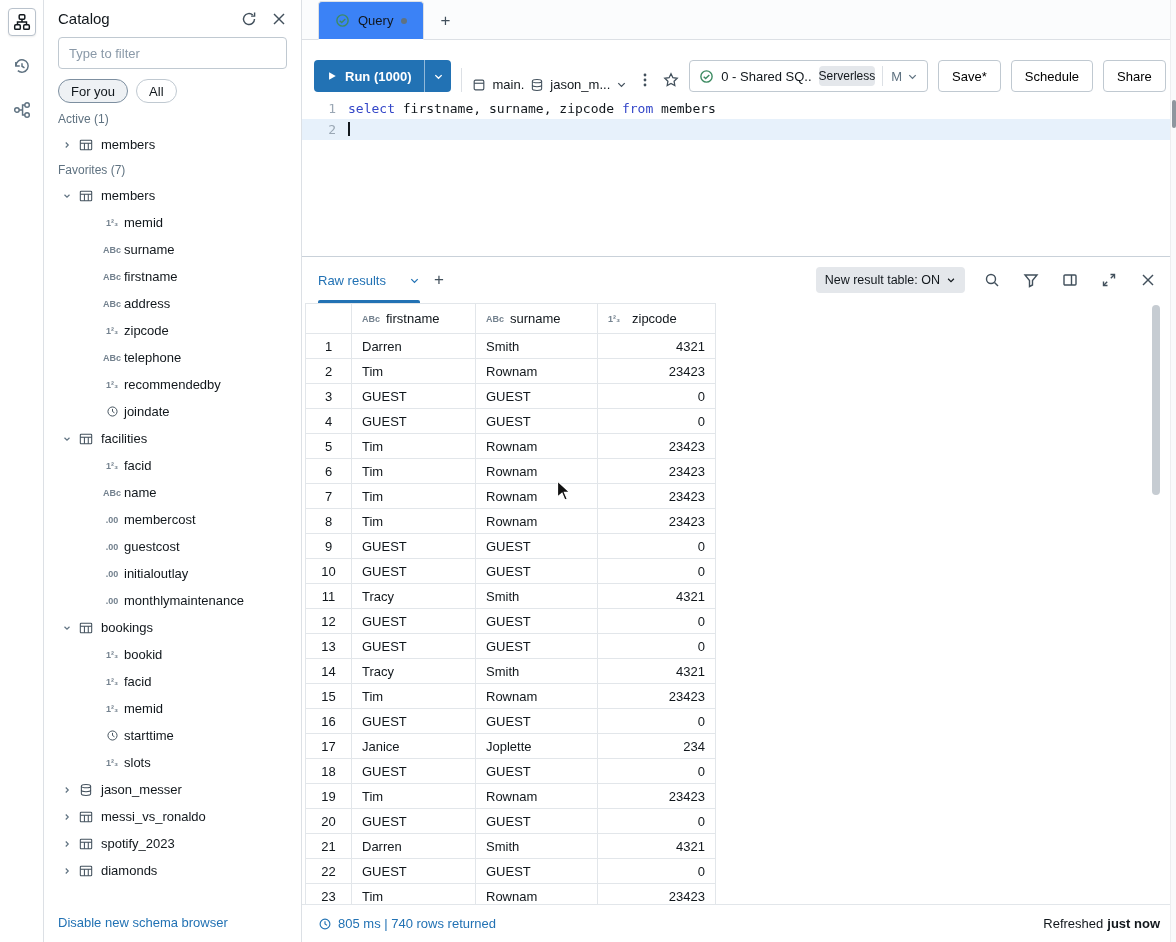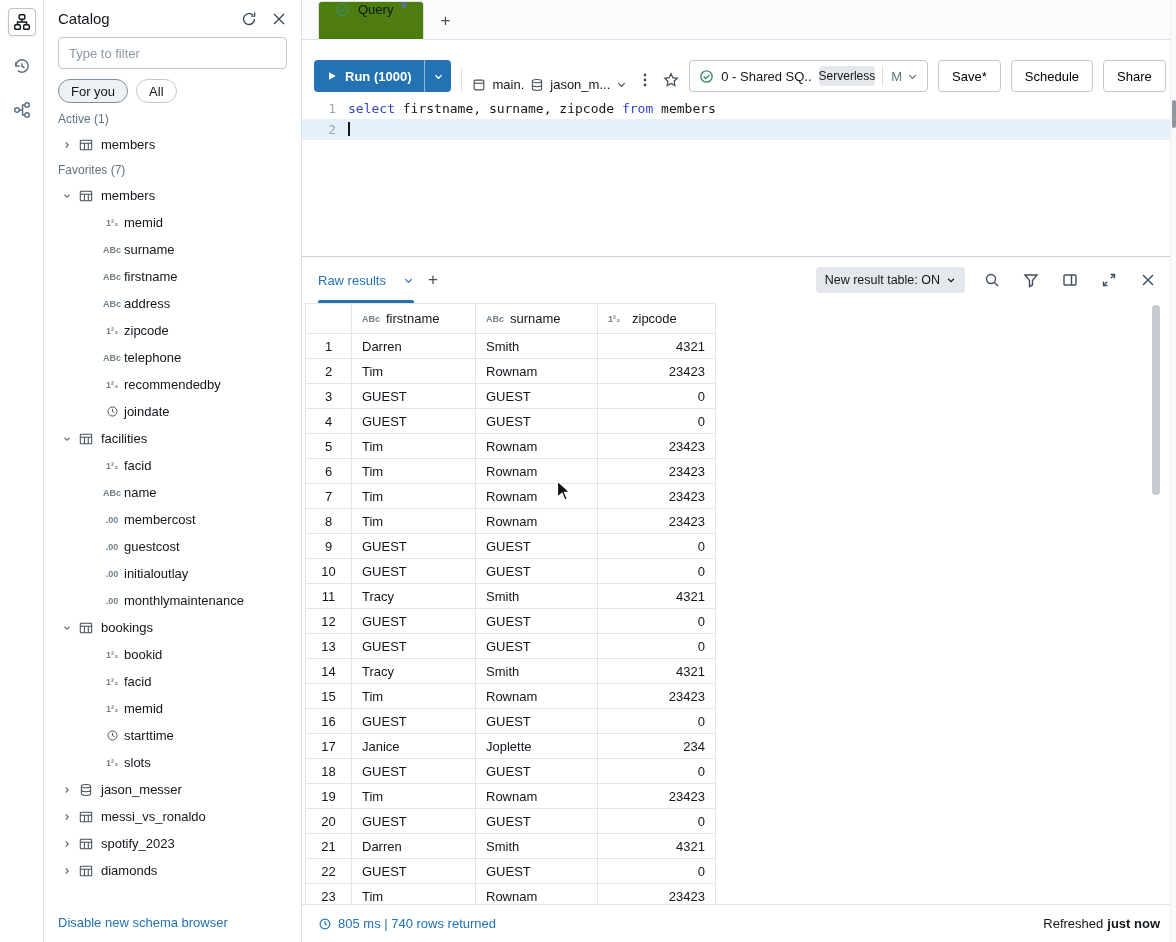--- a/index.html
+++ b/index.html
@@ -29,21 +29,21 @@
   .tree-row .node-icon{width:20px;display:flex;justify-content:center;color:#42505C;margin-right:5px;flex:none}
   .type-badge{width:24px;color:#74828F;font-size:9px;font-weight:600;display:flex;justify-content:center;flex:none}
   .d0{padding-left:14px}
   .d1{padding-left:56px}
   .tree-label{white-space:nowrap}
   .sb-footer{padding:12px 14px}
   .sb-footer a{color:#2272B4;text-decoration:none;cursor:pointer}
   
   .main{flex:1;display:flex;flex-direction:column;position:relative;min-width:0}
   .tabbar{height:40px;border-bottom:1px solid #DCE0E5;display:flex;align-items:flex-end;padding-left:16px;background:#FBFCFD}
-  .tab{height:39px;margin-bottom:-1px;background:#4d7c0f;border:1px solid #DCE0E5;border-bottom:1px solid #fff;border-radius:4px 4px 0 0;display:flex;align-items:flex-start;gap:8px;padding:0 16px;cursor:pointer}
+  .tab{height:39px;margin-bottom:-1px;background:#3b82f6;border:1px solid #DCE0E5;border-bottom:1px solid #fff;border-radius:4px 4px 0 0;display:flex;align-items:center;gap:8px;padding:0 16px;cursor:pointer}
   .tab-check{color:#3D8B62}
   .tab-dirty-dot{width:6px;height:6px;border-radius:50%;background:#5F7281}
   .new-tab{margin:0 0 10px 16px;color:#42505C;font-size:17px;cursor:pointer;line-height:1}
   
   .toolbar{height:52px;display:flex;align-items:flex-end;padding:0 12px;gap:10px}
   .run-group{display:flex;height:32px;border-radius:4px;overflow:hidden;flex:none;cursor:pointer}
   .run-main{background:#2272B4;color:#fff;display:flex;align-items:center;gap:8px;padding:0 13px;font-weight:600}
   .run-caret{background:#2272B4;border-left:1px solid rgba(255,255,255,.5);width:27px;display:flex;align-items:center;justify-content:center;color:#fff}
   .vdiv{width:1px;height:24px;background:#DCE0E5;flex:none}
   .ctx-btn{display:flex;align-items:center;gap:6px;cursor:pointer;color:#11171C}
@@ -60,21 +60,21 @@
   .ed-line.active{background:#E7F1FB}
   .gutter{width:46px;text-align:right;padding-right:12px;color:#9AA7B4;flex:none}
   .code{white-space:pre}
   .tok-keyword{color:#3346C8}
   .tok-plain{color:#11171C}
   .caret{display:inline-block;width:2px;height:14px;background:#11171C;vertical-align:-2px}
   .ed-scroll-thumb{position:absolute;right:2px;top:14px;width:4px;height:22px;background:#959DA6;border-radius:2px}
   
   .results{flex:1;border-top:1px solid #C9D1D9;display:flex;flex-direction:column;position:relative;min-height:0}
   .res-toolbar{height:46px;display:flex;align-items:center;padding:0 16px;gap:14px;flex:none}
-  .res-tab{position:relative;height:46px;display:flex;align-items:center;gap:17px;color:#2272B4;cursor:pointer}
+  .res-tab{position:relative;height:46px;display:flex;align-items:center;gap:23px;color:#2272B4;cursor:pointer}
   .res-tab::after{content:"";position:absolute;left:0;right:0;bottom:0;height:3px;background:#2272B4;border-radius:2px 2px 0 0}
   .res-plus{color:#42505C;font-size:17px;cursor:pointer}
   .res-right{margin-left:auto;display:flex;align-items:center;gap:15px}
   .toggle-pill{background:#E4E7EB;border-radius:4px;height:26px;display:flex;align-items:center;padding:0 9px;gap:6px;font-size:12.5px;cursor:pointer;color:#11171C}
   .table-wrap{flex:1;overflow:hidden;padding-left:3px}
   table{border-collapse:collapse;table-layout:fixed;width:410px;font-size:13px;background:#fff}
   th,td{border:1px solid #E2E6EA;padding:0 10px;overflow:hidden;white-space:nowrap}
   thead th{height:30px;font-weight:400;text-align:left}
   tbody td{height:25px}
   thead th:nth-child(1){width:46px}

